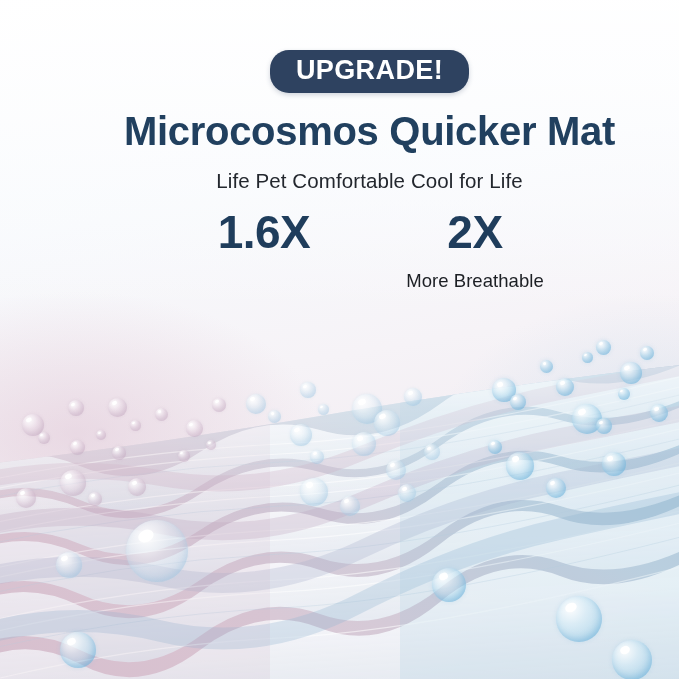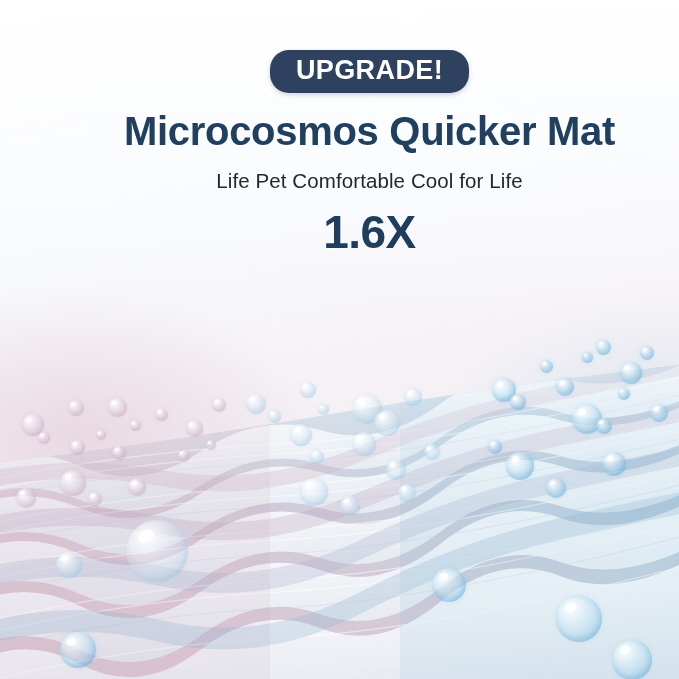--- a/index.html
+++ b/index.html
@@ -231,18 +231,22 @@
     <div class="title">Microcosmos Quicker Mat</div>
 
     <div class="subtitle">Life Pet Comfortable Cool for Life</div>
 
     <div class="stats">
 
       <div class="stat">
         <div class="stat-num">1.6X</div>
       </div>
 
+      <div class="stat">
+        <div class="stat-num">2X</div>
+        <div class="stat-label">More Breathable</div>
+      </div>
 
 
     </div>
   </div>
 
 </div>
 
 </body></html>

